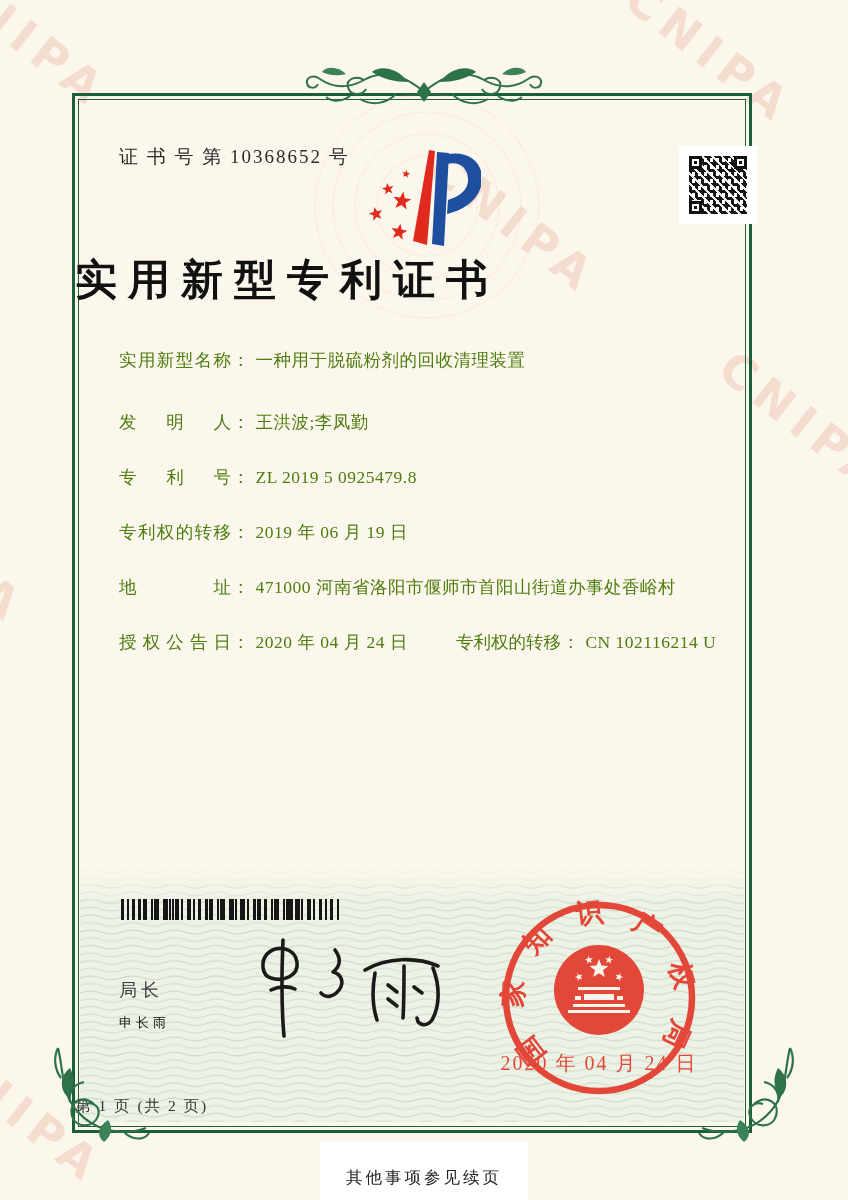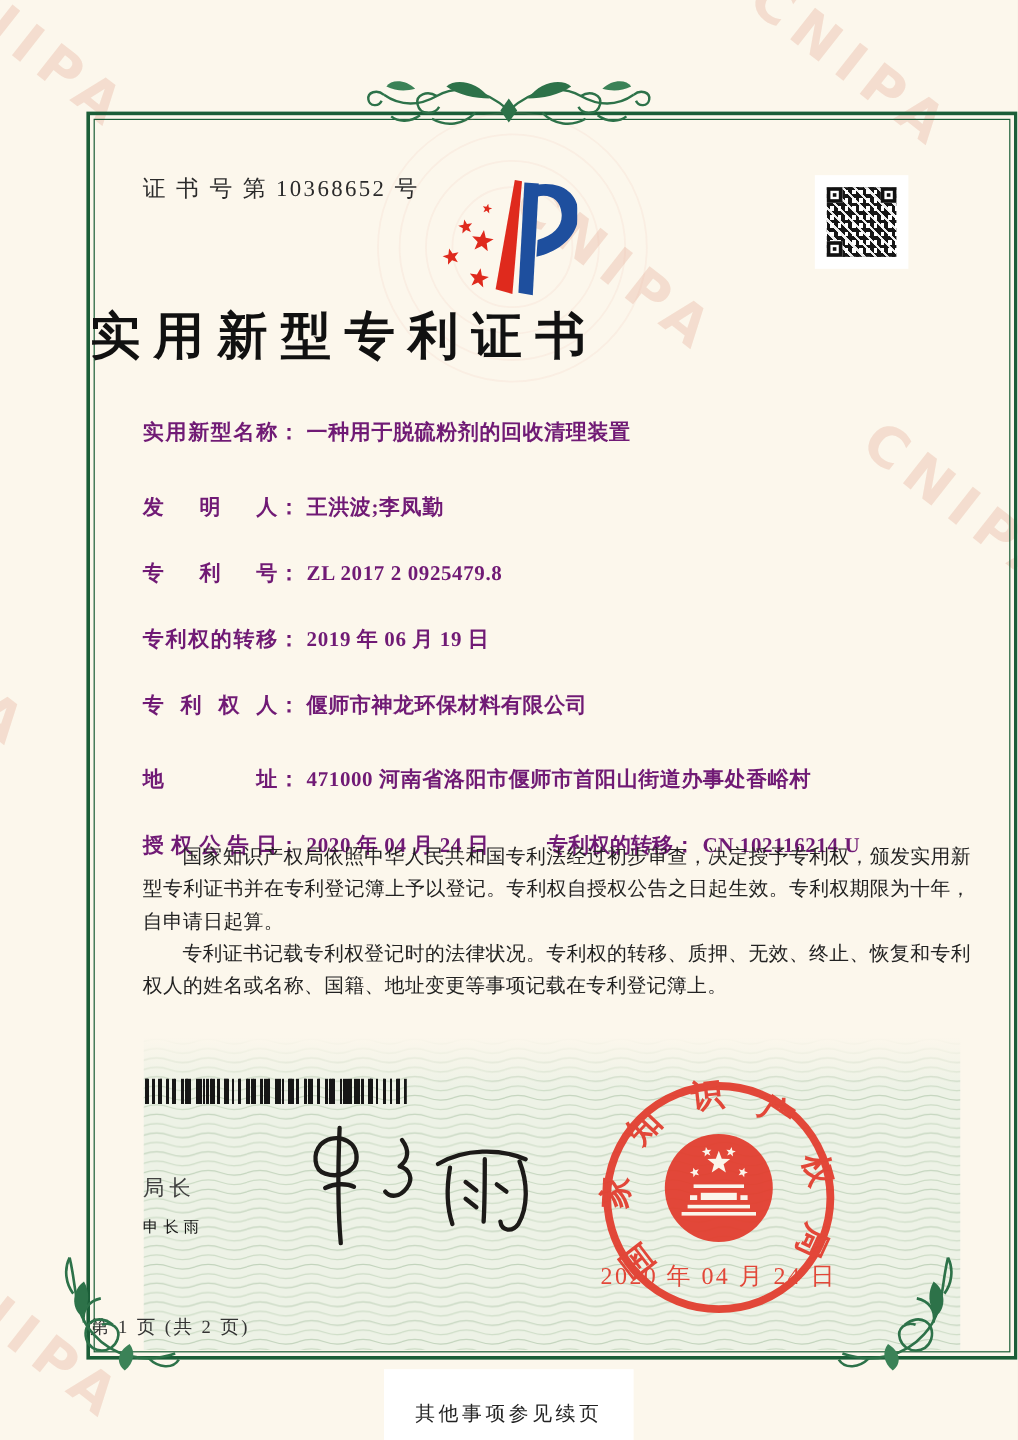--- a/index.html
+++ b/index.html
@@ -16,21 +16,21 @@
   .wm{
     position:absolute;
     font-family:"DejaVu Sans","Liberation Sans",sans-serif;
     font-weight:700;font-size:46px;letter-spacing:9px;
     color:rgba(224,162,140,0.30);
     transform:rotate(38deg);transform-origin:left top;
     white-space:nowrap;z-index:0;user-select:none;
   }
   
   .cert{
-    position:absolute;left:72px;top:93px;width:776px;height:1040px;
+    position:absolute;left:72px;top:93px;width:680px;height:1040px;
     border:3px solid #1b5e38;z-index:1;box-sizing:border-box;
   }
   .cert .inner-line{
     position:absolute;inset:3px;border:1px solid #1b5e38;pointer-events:none;
   }
   
   .band{position:absolute;left:5px;right:5px;top:768px;bottom:5px;overflow:hidden;}
   .band svg{display:block;width:100%;height:100%;}
   .band-fade{position:absolute;left:0;right:0;top:0;height:42px;
     background:linear-gradient(#fcf7ec,rgba(252,247,236,0));}
@@ -52,21 +52,21 @@
       repeating-linear-gradient(0deg,#161616 0 3px,transparent 3px 7px);
   }
   .qf{position:absolute;width:13px;height:13px;border:3px solid #111;background:#fff;box-sizing:border-box;}
   .qf span{position:absolute;left:2px;top:2px;width:3px;height:3px;background:#111;}
   .qf.tl{left:0;top:0}.qf.tr{right:0;top:0}.qf.bl{left:0;bottom:0}
   .title{
     position:absolute;left:0;right:0;top:156px;text-align:left;
     font-size:42px;font-weight:700;color:#111;letter-spacing:11px;z-index:2;
   }
   
-  .fields{position:absolute;left:44px;right:34px;top:252px;z-index:2;color:#701a75;font-weight:bold;}
+  .fields{position:absolute;left:44px;right:34px;top:252px;z-index:2;color:#4d7c0f;}
   .frow{font-size:17.5px;margin-bottom:31px;white-space:nowrap;}
   .frow.gap-lg{margin-bottom:38px;}
   .flabel{
     display:inline-block;width:112px;text-align:justify;text-align-last:justify;
     vertical-align:bottom;
   }
   .fcolon{display:inline-block;margin:0 6px 0 1px;}
   .fvalue{letter-spacing:.5px;}
   .fpair2{margin-left:48px;}
   
@@ -182,40 +182,33 @@
     <div class="title">实用新型专利证书</div>
 
     <div class="fields">
       <div class="frow gap-lg">
         <span class="flabel">实用新型名称</span><span class="fcolon">：</span><span class="fvalue">一种用于脱硫粉剂的回收清理装置</span>
       </div>
       <div class="frow">
         <span class="flabel">发明人</span><span class="fcolon">：</span><span class="fvalue">王洪波;李凤勤</span>
       </div>
       <div class="frow">
-        <span class="flabel">专利号</span><span class="fcolon">：</span><span class="fvalue">ZL 2017 2 0925479.8</span>
+        <span class="flabel">专利号</span><span class="fcolon">：</span><span class="fvalue">ZL 2019 5 0925479.8</span>
       </div>
       <div class="frow">
         <span class="flabel">专利权的转移</span><span class="fcolon">：</span><span class="fvalue">2019 年 06 月 19 日</span>
       </div>
-      <div class="frow gap-lg">
-        <span class="flabel">专利权人</span><span class="fcolon">：</span><span class="fvalue">偃师市神龙环保材料有限公司</span>
-      </div>
       <div class="frow">
         <span class="flabel">地址</span><span class="fcolon">：</span><span class="fvalue">471000 河南省洛阳市偃师市首阳山街道办事处香峪村</span>
       </div>
       <div class="frow">
         <span class="flabel">授权公告日</span><span class="fcolon">：</span><span class="fvalue">2020 年 04 月 24 日</span><span class="fpair2"><span>专利权的转移</span><span class="fcolon">：</span><span class="fvalue">CN 102116214 U</span></span>
       </div>
     </div>
 
-    <div class="paras">
-      <p>国家知识产权局依照中华人民共和国专利法经过初步审查，决定授予专利权，颁发实用新型专利证书并在专利登记簿上予以登记。专利权自授权公告之日起生效。专利权期限为十年，自申请日起算。</p>
-      <p>专利证书记载专利权登记时的法律状况。专利权的转移、质押、无效、终止、恢复和专利权人的姓名或名称、国籍、地址变更等事项记载在专利登记簿上。</p>
-    </div>
 
     <div class="barcode"></div>
 
     <div class="signer-title">局长</div>
     <div class="signer-name">申长雨</div>
 
     <svg class="signature" width="220" height="112" viewBox="0 0 220 112">
       <g fill="none" stroke="#1c1a18" stroke-width="3.6" stroke-linecap="round" stroke-linejoin="round">
         <path d="M46,8 C45,32 44,72 47,104"></path>
         <path d="M30,22 C40,12 58,16 60,30 C62,44 46,50 34,46 C24,43 24,29 30,22"></path>

